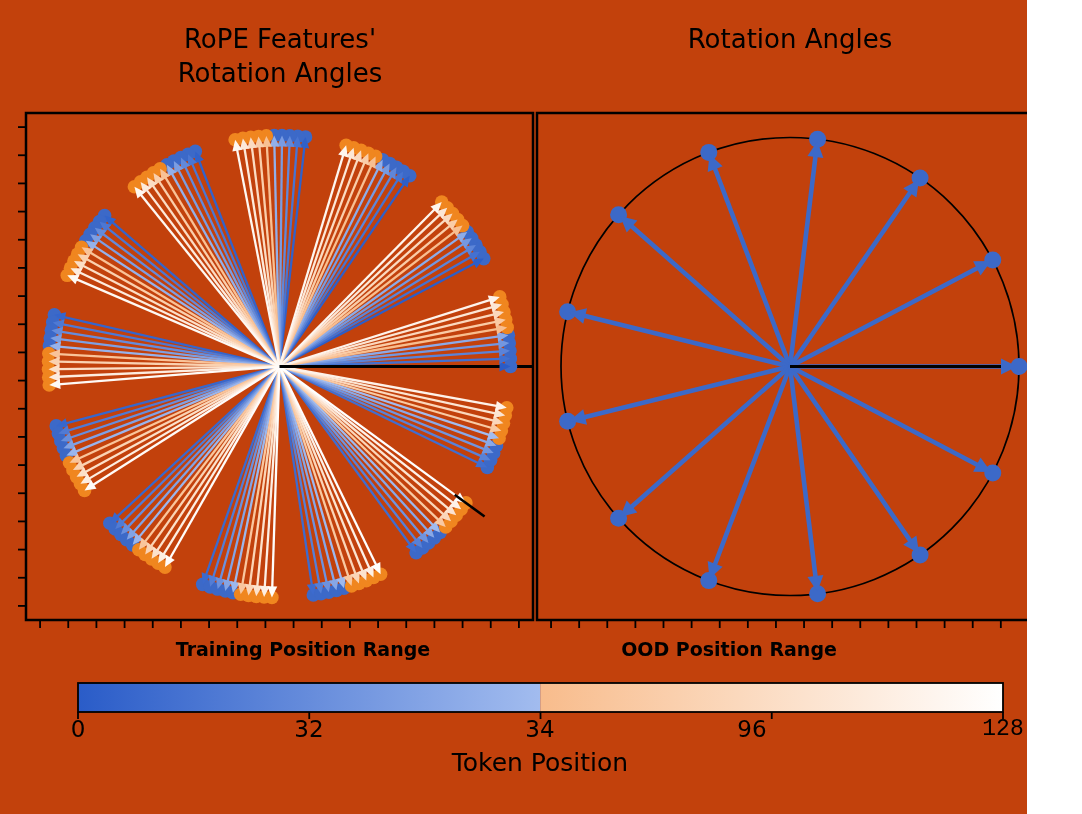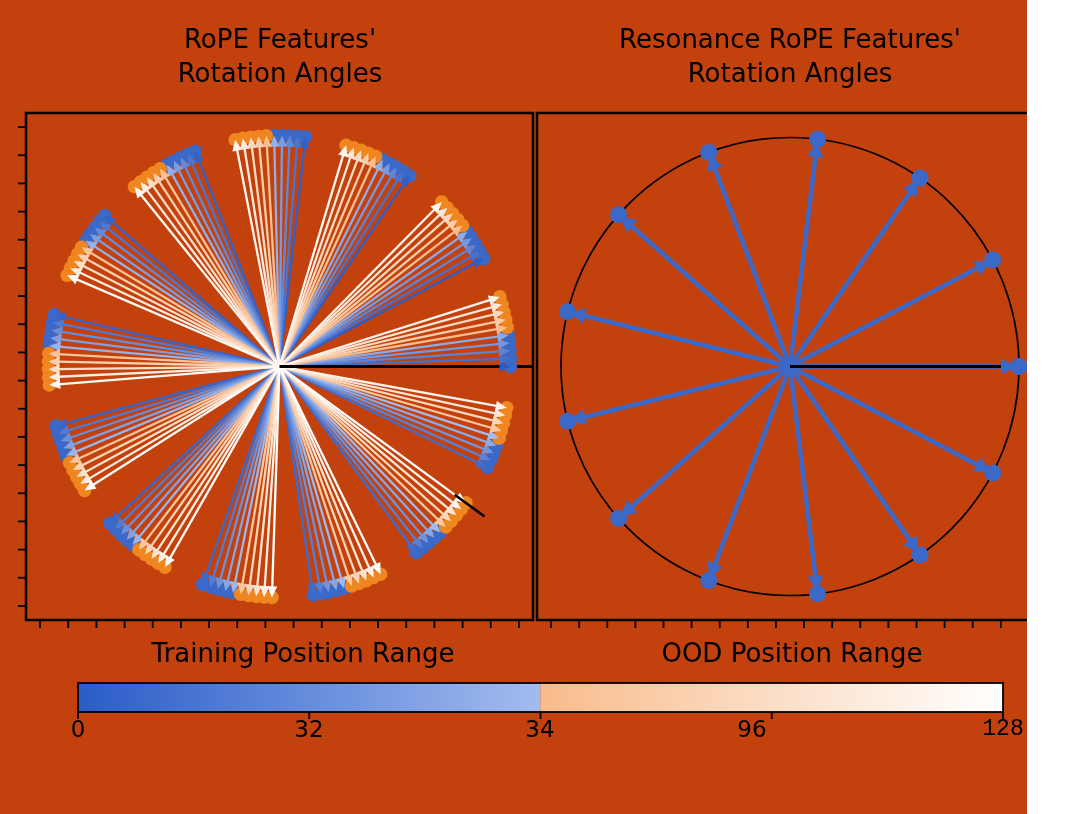--- a/index.html
+++ b/index.html
@@ -1,21 +1,21 @@
 <!DOCTYPE html>
 <html><head>
 <meta charset="utf-8">
 <style>
   html,body{margin:0;padding:0;background:#ffffff;}
   body{font-family:"DejaVu Sans", sans-serif;color:#000;}
   .figure{position:relative;width:1027px;height:814px;background:#c2410c;overflow:hidden;}
   #plot-canvas{position:absolute;left:0;top:0;}
   .plot-title{position:absolute;top:22px;text-align:center;font-size:26px;line-height:34px;
               transform:translateX(-50%);white-space:nowrap;}
-  .range-label{position:absolute;top:638px;font-size:26px;transform:translateX(-50%);white-space:nowrap;}
+  .range-label{position:absolute;top:638px;font-size:19px;transform:translateX(-50%);white-space:nowrap;font-weight:bold;}
   .cb-tick{position:absolute;top:716px;font-size:23px;transform:translateX(-50%);}
   .xlabel{position:absolute;top:748px;font-size:25px;transform:translateX(-50%);white-space:nowrap;}
 </style>
 </head>
 <body>
 
 <div class="figure">
 
   <svg id="plot-canvas" width="1082" height="814">
       <defs>
@@ -567,26 +567,26 @@
         <line x1="1003" y1="712" x2="1003" y2="719" stroke="#000" stroke-width="1.8"></line>
       </g>
     </svg>
 
   <div class="plot-title" style="left:280px;">
     <div>RoPE Features'</div>
     <div>Rotation Angles</div>
   </div>
 
   <div class="plot-title" style="left:790px;">
-    <div>Resonance RoPE Features'</div>
     <div>Rotation Angles</div>
   </div>
 
   <div class="range-label" style="left:303px;">Training Position Range</div>
-  <div class="range-label" style="left:792px;">OOD Position Range</div>
+  <div class="range-label" style="left:729px;">OOD Position Range</div>
 
   <span class="cb-tick" style="left:78px;">0</span>
   <span class="cb-tick" style="left:309px;">32</span>
   <span class="cb-tick" style="left:540px;">34</span>
   <span class="cb-tick" style="left:752px;">96</span>
   <span class="cb-tick" style="left:1003px;font-family:Liberation Mono, monospace;">128</span>
 
+  <div class="xlabel" style="left:540px;">Token Position</div>
 </div>
 
 </body></html>

